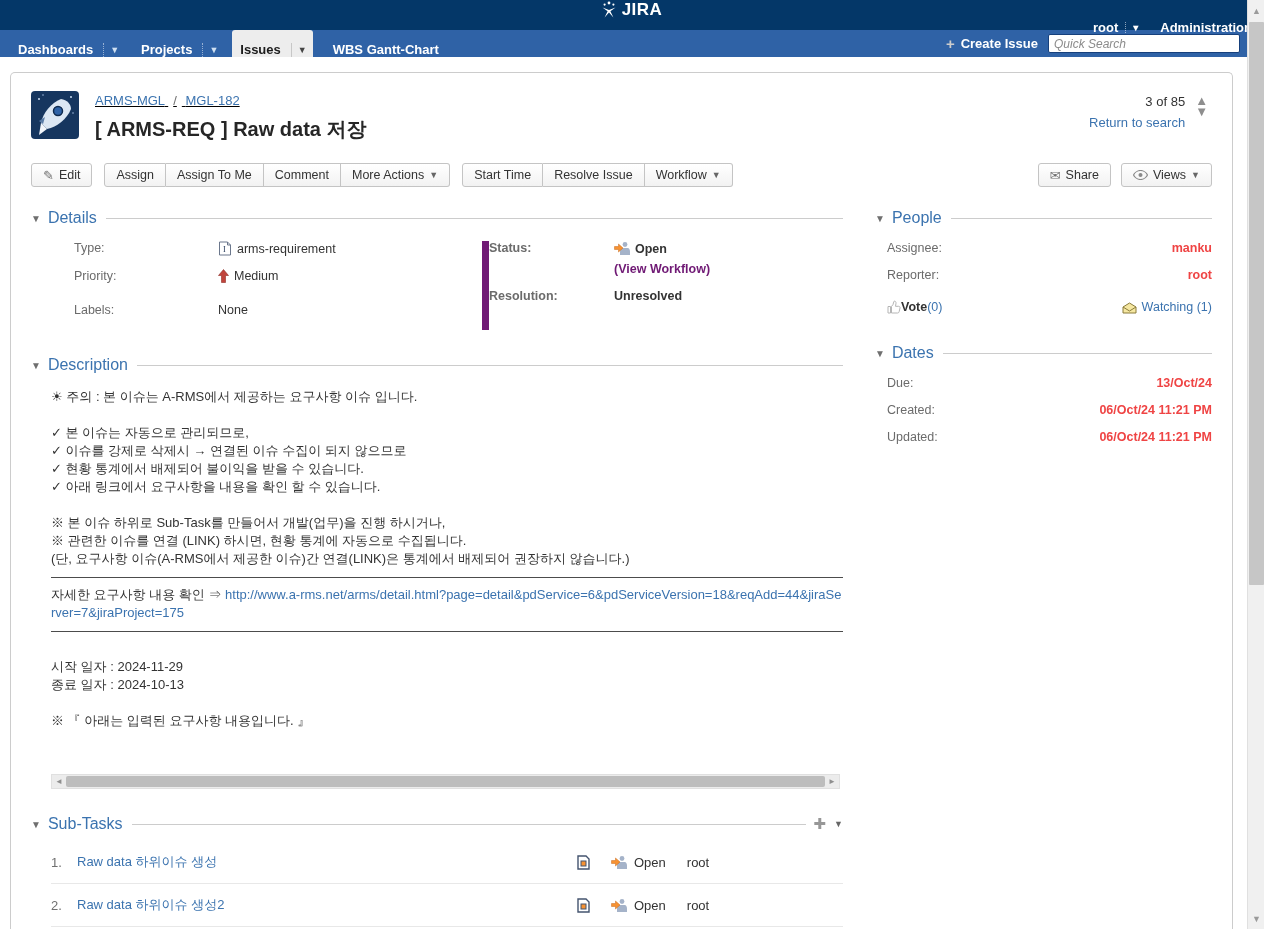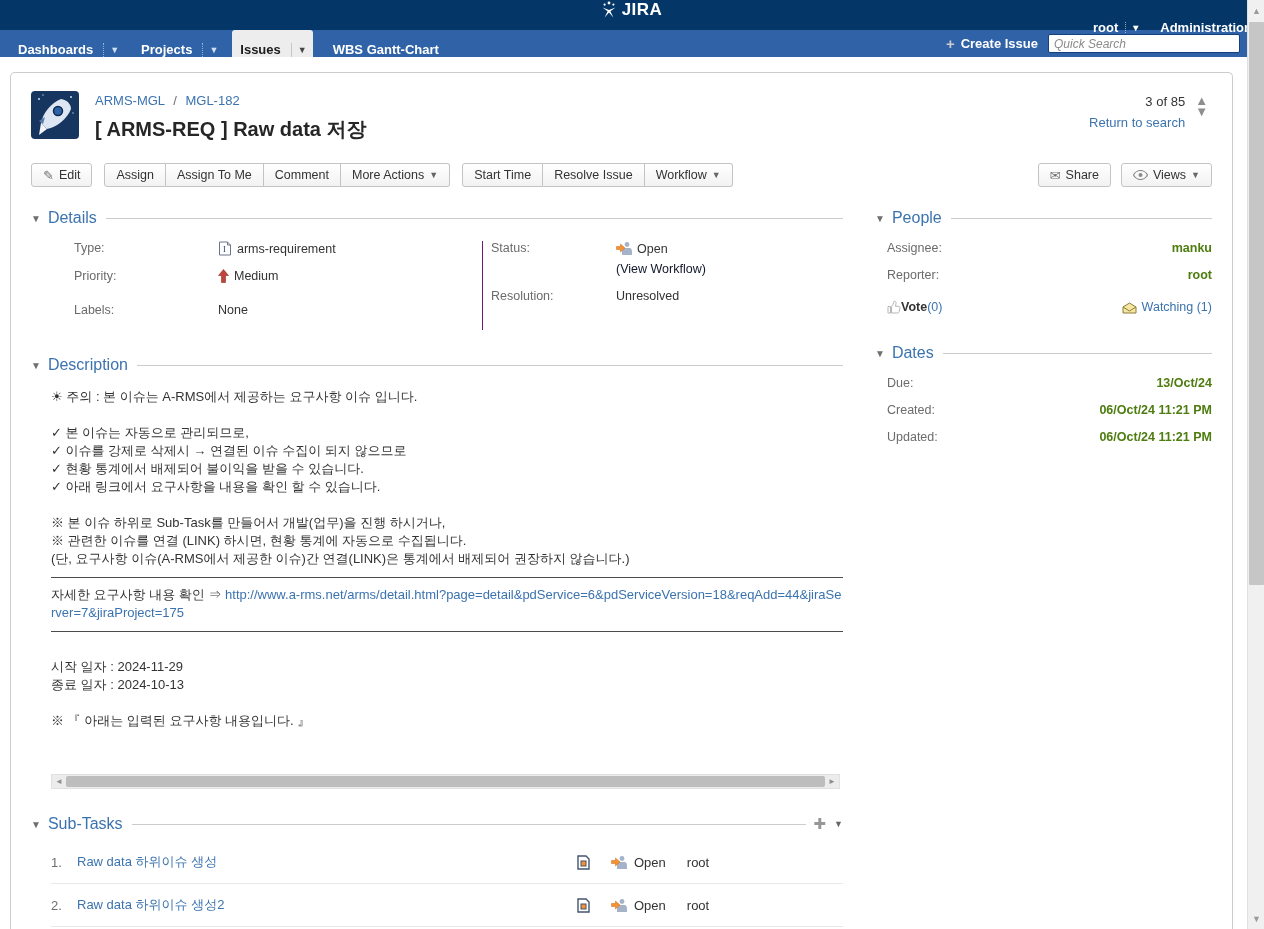--- a/index.html
+++ b/index.html
@@ -40,21 +40,21 @@
   .vs-thumb { position:absolute; left:1px; top:22px; width:15px; height:563px;
     background:#c6c6c6; border-radius:1px; }
 
   
   .card { margin:15px 31px 0 10px; border:1px solid #ccc; border-bottom:none;
     border-radius:5px 5px 0 0; background:#fff; min-height:857px; padding:18px 20px 0 20px; }
 
   .issue-head { display:flex; }
   .avatar { width:48px; height:48px; border-radius:4px; overflow:hidden; flex:none; cursor:pointer; }
   .head-main { margin-left:16px; }
-  .crumbs { font-size:13px; margin-top:2px; }
+  .crumbs { font-size:13px; margin-top:2px;text-decoration:underline; }
   .crumbs a { color:#3b73af; text-decoration:none; cursor:pointer; }
   .crumb-sep { color:#707070; margin:0 5px; }
   .issue-title { font-size:20px; font-weight:bold; color:#262626; margin-top:8px; }
   .head-right { margin-left:auto; display:flex; gap:10px; margin-right:4px; }
   .pager-texts { text-align:right; font-size:13px; line-height:21px; }
   .pager-count { color:#333; }
   .return-link { color:#3b73af; text-decoration:none; cursor:pointer; }
   .pager-arrows { display:flex; flex-direction:column; font-size:13px; color:#8e8e8e;
     line-height:11px; padding-top:4px; }
   .pager-arrows span { cursor:pointer; }
@@ -85,24 +85,24 @@
   .plus-icon { color:#979797; font-size:15px; cursor:pointer; }
   .mod-tools .b-caret { cursor:pointer; }
   .mod-body { padding:14px 0 0 20px; }
 
   .frow { display:flex; font-size:12.5px; margin-bottom:13px; align-items:flex-start; }
   .flabel { color:#6b6b6b; flex:none; }
   .fvalue { color:#333; display:flex; align-items:center; gap:5px; }
   .details-grid { display:flex; }
   .dg-left { width:408px; flex:none;margin-left:23px; }
   .dg-left .flabel { width:144px; }
-  .dg-right { flex:1; border-left:1px solid #701a75; padding-left:8px; }
+  .dg-right { flex:1; border-left:7px solid #701a75; padding-left:0;font-weight:bold; }
   .dg-right .flabel { width:125px; }
   .labels-row { margin-top:20px; }
-  .status-block a { color:#0f172a; text-decoration:none; font-size:12.5px; cursor:pointer; }
+  .status-block a { color:#701a75; text-decoration:none; font-size:12.5px; cursor:pointer; }
   .status-line { display:flex; align-items:center; gap:5px; }
   .vw-line { margin-top:6px; }
 
   
   .desc-body { font-size:13px; color:#333; line-height:18px; }
   .d-line { min-height:18px; white-space:pre-wrap; }
   .d-rule { height:18px; overflow:hidden; white-space:nowrap; color:#333; letter-spacing:0; }
   .d-link a { color:#3b73af; text-decoration:none; word-break:break-all; cursor:pointer; }
   .hscroll { margin-top:8px; height:15px; width:789px; display:flex; background:#ececec;
     border:1px solid #e0e0e0; align-items:stretch; }
@@ -115,21 +115,21 @@
   .st-row { display:flex; align-items:center; font-size:13px; padding:12px 0;
     border-bottom:1px solid #e8e8e8; }
   .st-num { width:26px; color:#707070; flex:none; }
   .st-title { width:500px; flex:none; color:#3b73af; text-decoration:none; cursor:pointer; }
   .st-icons { display:flex; align-items:center; gap:7px; }
   .st-status { color:#333; margin-right:14px; }
   .st-assignee { color:#333; }
 
   
   .people .flabel, .dates .flabel { width:112px; }
-  .people .fvalue, .dates .fvalue { flex:1; justify-content:flex-end; font-weight:bold; color:#4d7c0f; }
+  .people .fvalue, .dates .fvalue { flex:1; justify-content:flex-end; font-weight:bold; color:#ef4444; }
   .vote-row { display:flex; align-items:center; margin-top:18px; font-size:12.5px; }
   .vote-left { display:flex; align-items:center; cursor:pointer; }
   .vote-word { color:#333; font-weight:bold; }
   .blue { color:#3b73af; text-decoration:none; }
   .watch-right { margin-left:auto; display:flex; align-items:flex-end; gap:5px; cursor:pointer; }
   .dates { margin-top:30px; }
 
   .ico { display:inline-flex; flex:none; }
 </style>
 </head>

